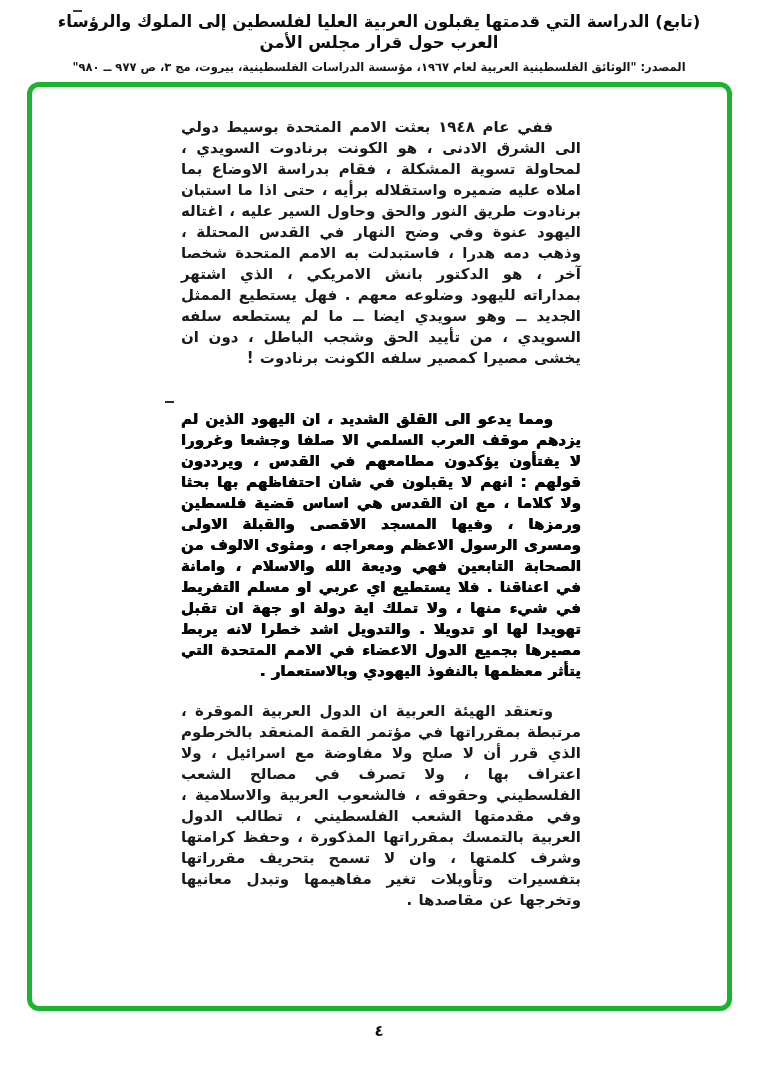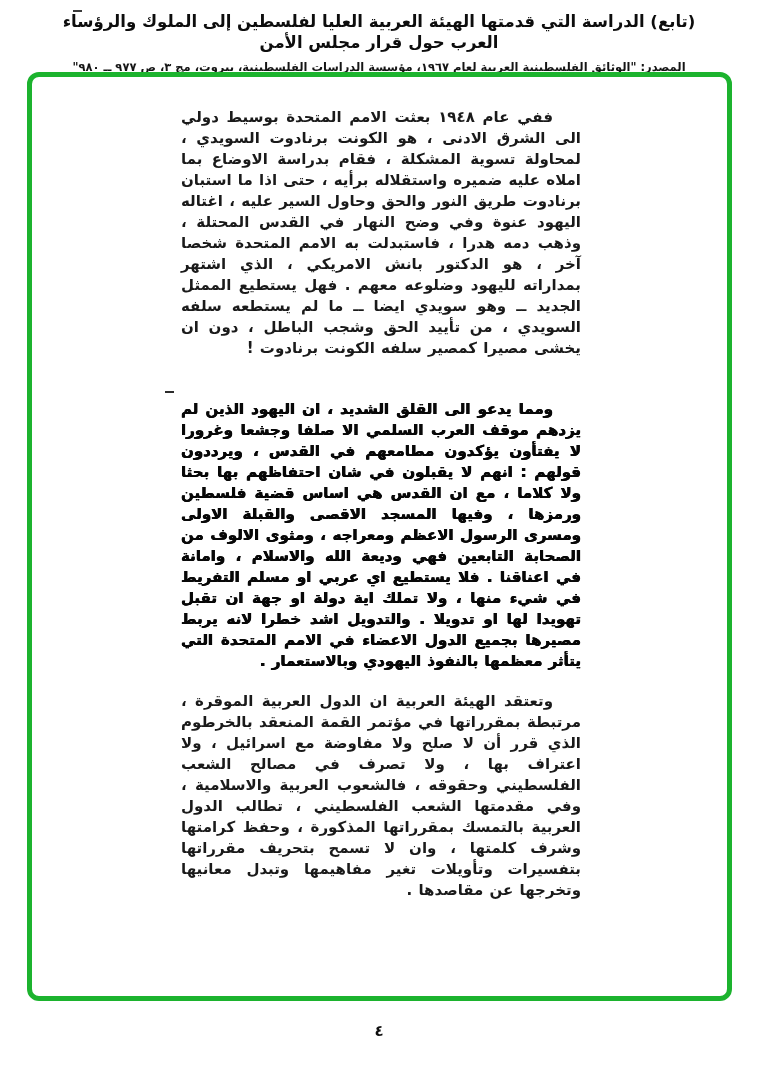--- a/index.html
+++ b/index.html
@@ -43,21 +43,21 @@
     left: 73px;
     top: 10px;
     width: 9px;
     height: 2px;
     background: #3a3a3a;
   }
   
   .frame {
     position: absolute;
     left: 27px;
-    top: 72px;
+    top: 82px;
     width: 695px;
     height: 919px;
     border: 5px solid #1cb32e;
     border-radius: 12px;
     background: #ffffff;
   }
   
   .content {
     position: absolute;
     top: 30px;
@@ -102,21 +102,21 @@
   }
 </style>
 </head>
 <body>
 
 <div class="page">
 
   <span class="scan-dash"></span>
 
   <div class="header">
-    <div class="doc-title">(تابع) الدراسة التي قدمتها الهيئة العربية العليا لفلسطين إلى الملوك والرؤساء العرب حول قرار مجلس الأمن</div>
+    <div class="doc-title">(تابع) الدراسة التي قدمتها يقبلون العربية العليا لفلسطين إلى الملوك والرؤساء العرب حول قرار مجلس الأمن</div>
     <div class="doc-source">المصدر: "الوثائق الفلسطينية العربية لعام ١٩٦٧، مؤسسة الدراسات الفلسطينية، بيروت، مج ٣، ص ٩٧٧ ــ ٩٨٠"</div>
   </div>
 
   <div class="frame">
     <span class="margin-dash"></span>
     <div class="content">
       <p class="body-para">ففي عام ١٩٤٨ بعثت الامم المتحدة بوسيط دولي الى الشرق الادنى ، هو الكونت برنادوت السويدي ، لمحاولة تسوية المشكلة ، فقام بدراسة الاوضاع بما املاه عليه ضميره واستقلاله برأيه ، حتى اذا ما استبان برنادوت طريق النور والحق وحاول السير عليه ، اغتاله اليهود عنوة وفي وضح النهار في القدس المحتلة ، وذهب دمه هدرا ، فاستبدلت به الامم المتحدة شخصا آخر ، هو الدكتور بانش الامريكي ، الذي اشتهر بمداراته لليهود وضلوعه معهم . فهل يستطيع الممثل الجديد ــ وهو سويدي ايضا ــ ما لم يستطعه سلفه السويدي ، من تأييد الحق وشجب الباطل ، دون ان يخشى مصيرا كمصير سلفه الكونت برنادوت !</p>
       <p class="body-para para-strong">ومما يدعو الى القلق الشديد ، ان اليهود الذين لم يزدهم موقف العرب السلمي الا صلفا وجشعا وغرورا لا يفتأون يؤكدون مطامعهم في القدس ، ويرددون قولهم : انهم لا يقبلون في شان احتفاظهم بها بحثا ولا كلاما ، مع ان القدس هي اساس قضية فلسطين ورمزها ، وفيها المسجد الاقصى والقبلة الاولى ومسرى الرسول الاعظم ومعراجه ، ومثوى الالوف من الصحابة التابعين فهي وديعة الله والاسلام ، وامانة في اعناقنا . فلا يستطيع اي عربي او مسلم التفريط في شيء منها ، ولا تملك اية دولة او جهة ان تقبل تهويدا لها او تدويلا . والتدويل اشد خطرا لانه يربط مصيرها بجميع الدول الاعضاء في الامم المتحدة التي يتأثر معظمها بالنفوذ اليهودي وبالاستعمار .</p>
       <p class="body-para">وتعتقد الهيئة العربية ان الدول العربية الموقرة ، مرتبطة بمقرراتها في مؤتمر القمة المنعقد بالخرطوم الذي قرر أن لا صلح ولا مفاوضة مع اسرائيل ، ولا اعتراف بها ، ولا تصرف في مصالح الشعب الفلسطيني وحقوقه ، فالشعوب العربية والاسلامية ، وفي مقدمتها الشعب الفلسطيني ، تطالب الدول العربية بالتمسك بمقرراتها المذكورة ، وحفظ كرامتها وشرف كلمتها ، وان لا تسمح بتحريف مقرراتها بتفسيرات وتأويلات تغير مفاهيمها وتبدل معانيها وتخرجها عن مقاصدها .</p>
     </div>

